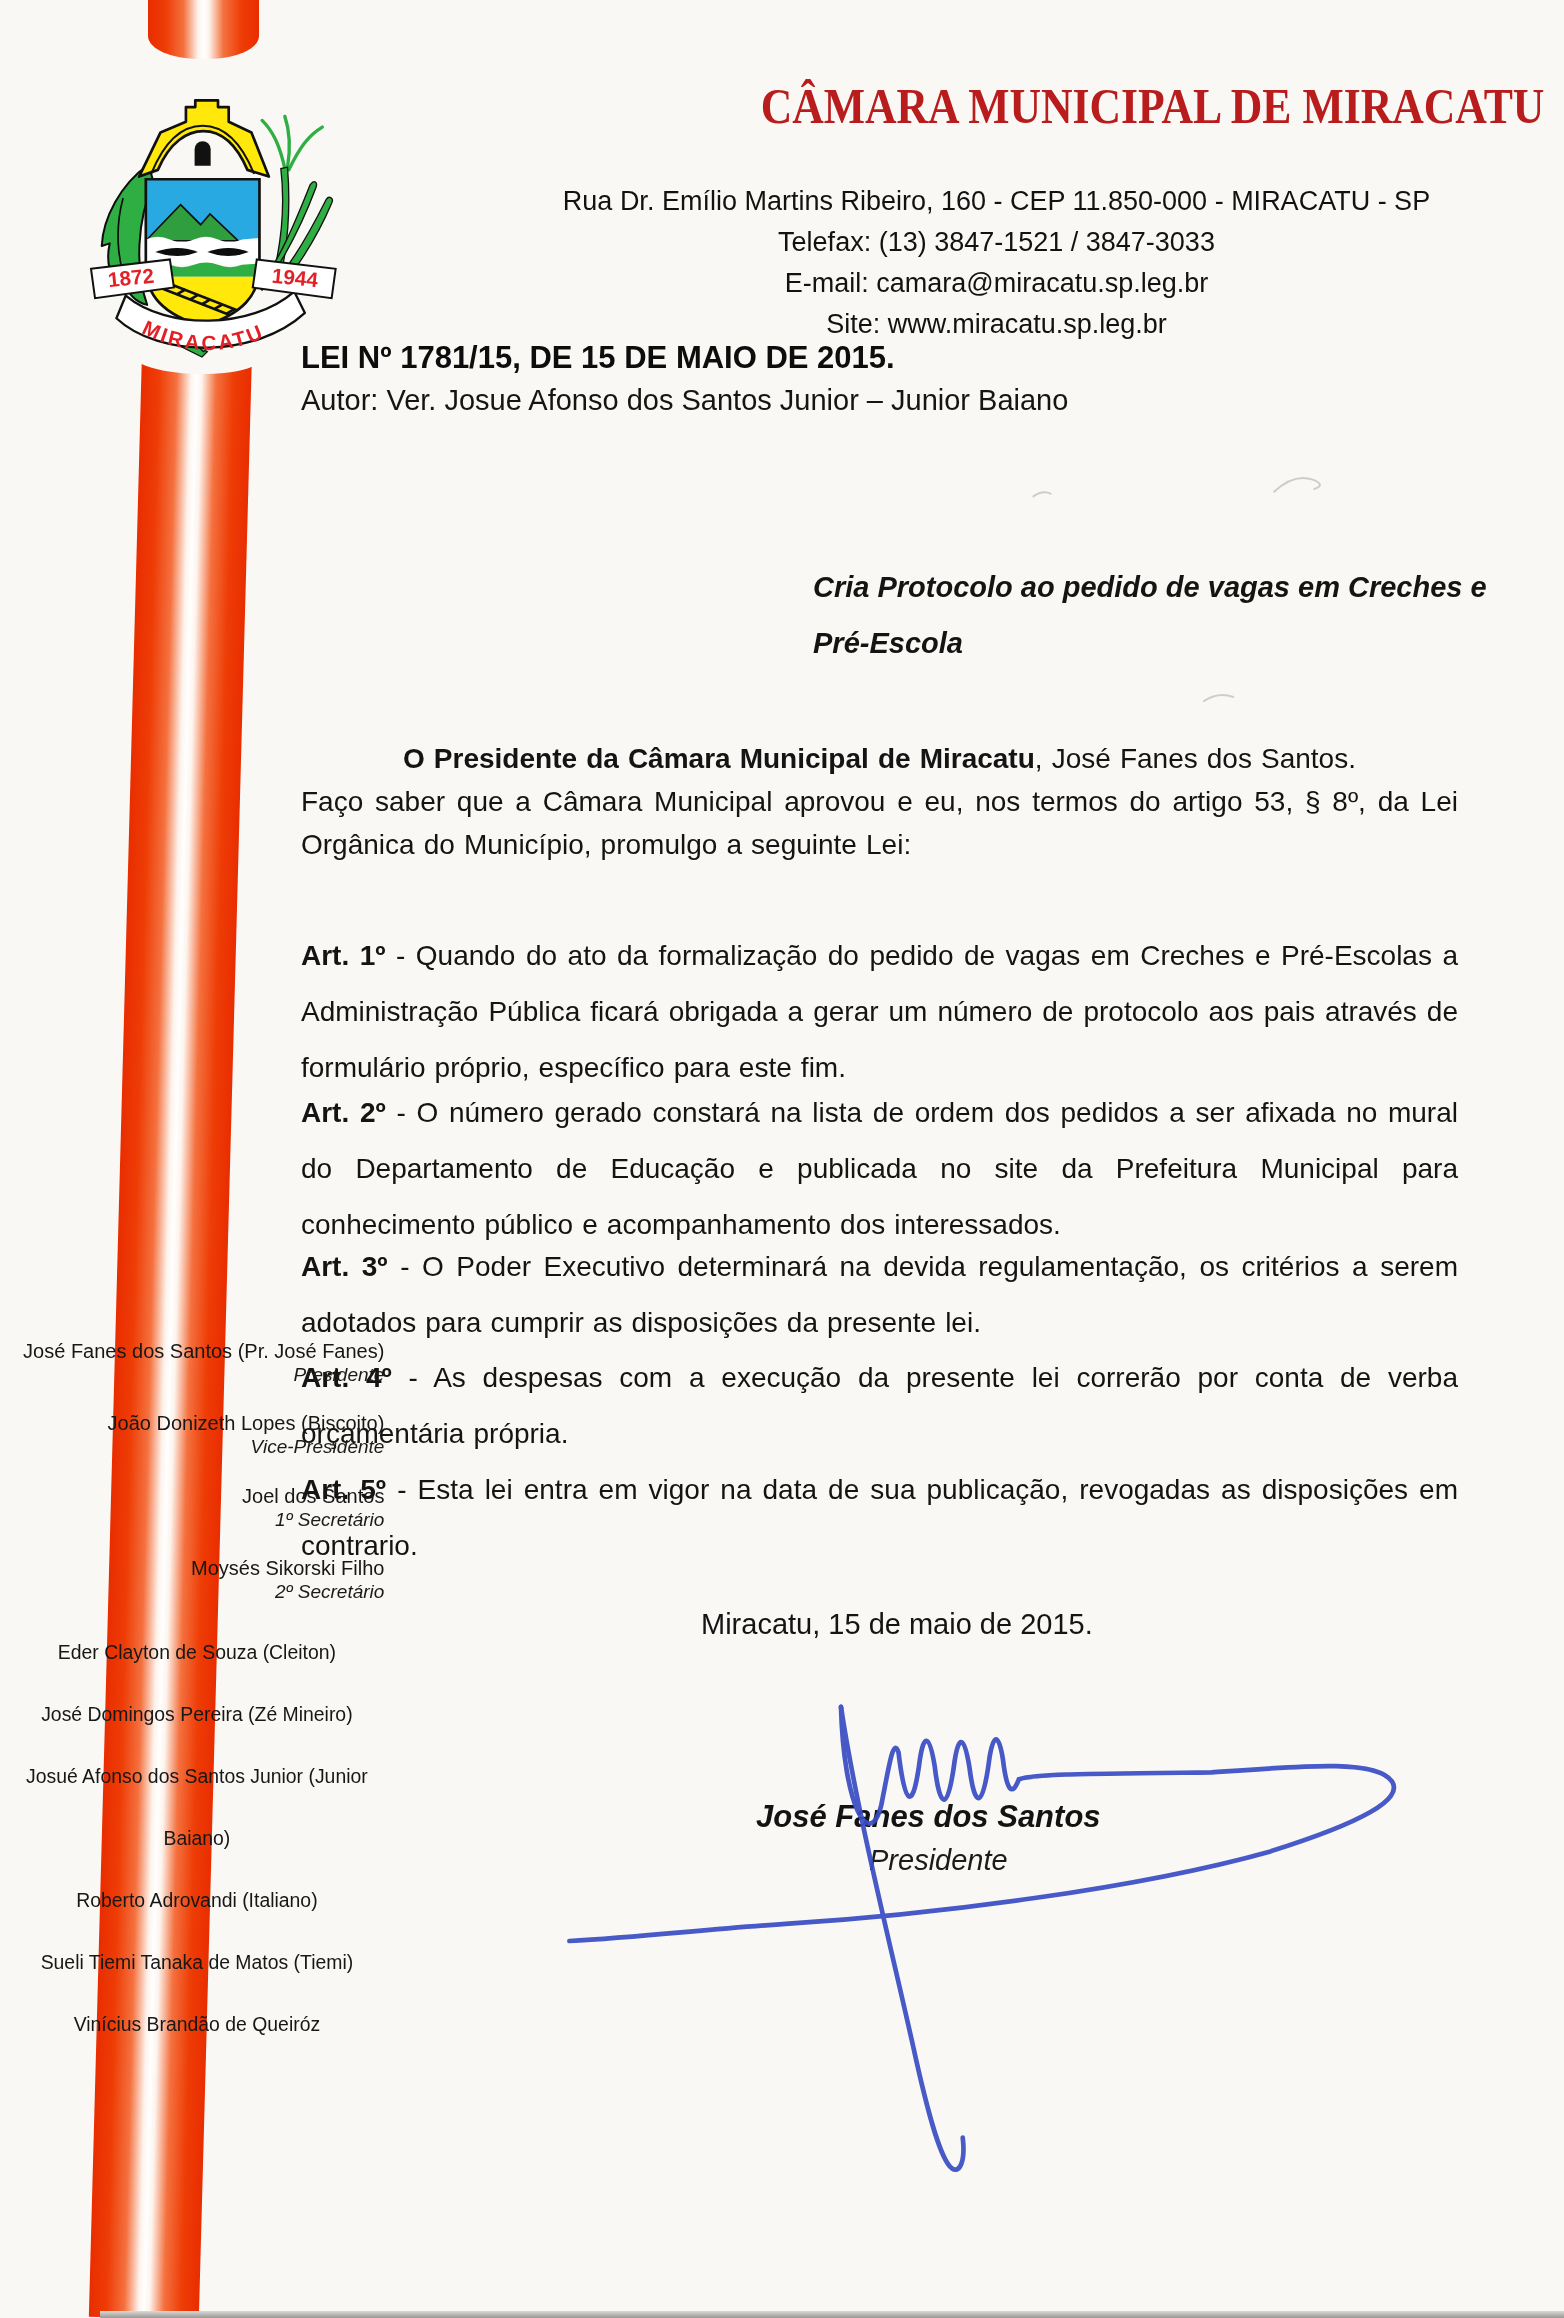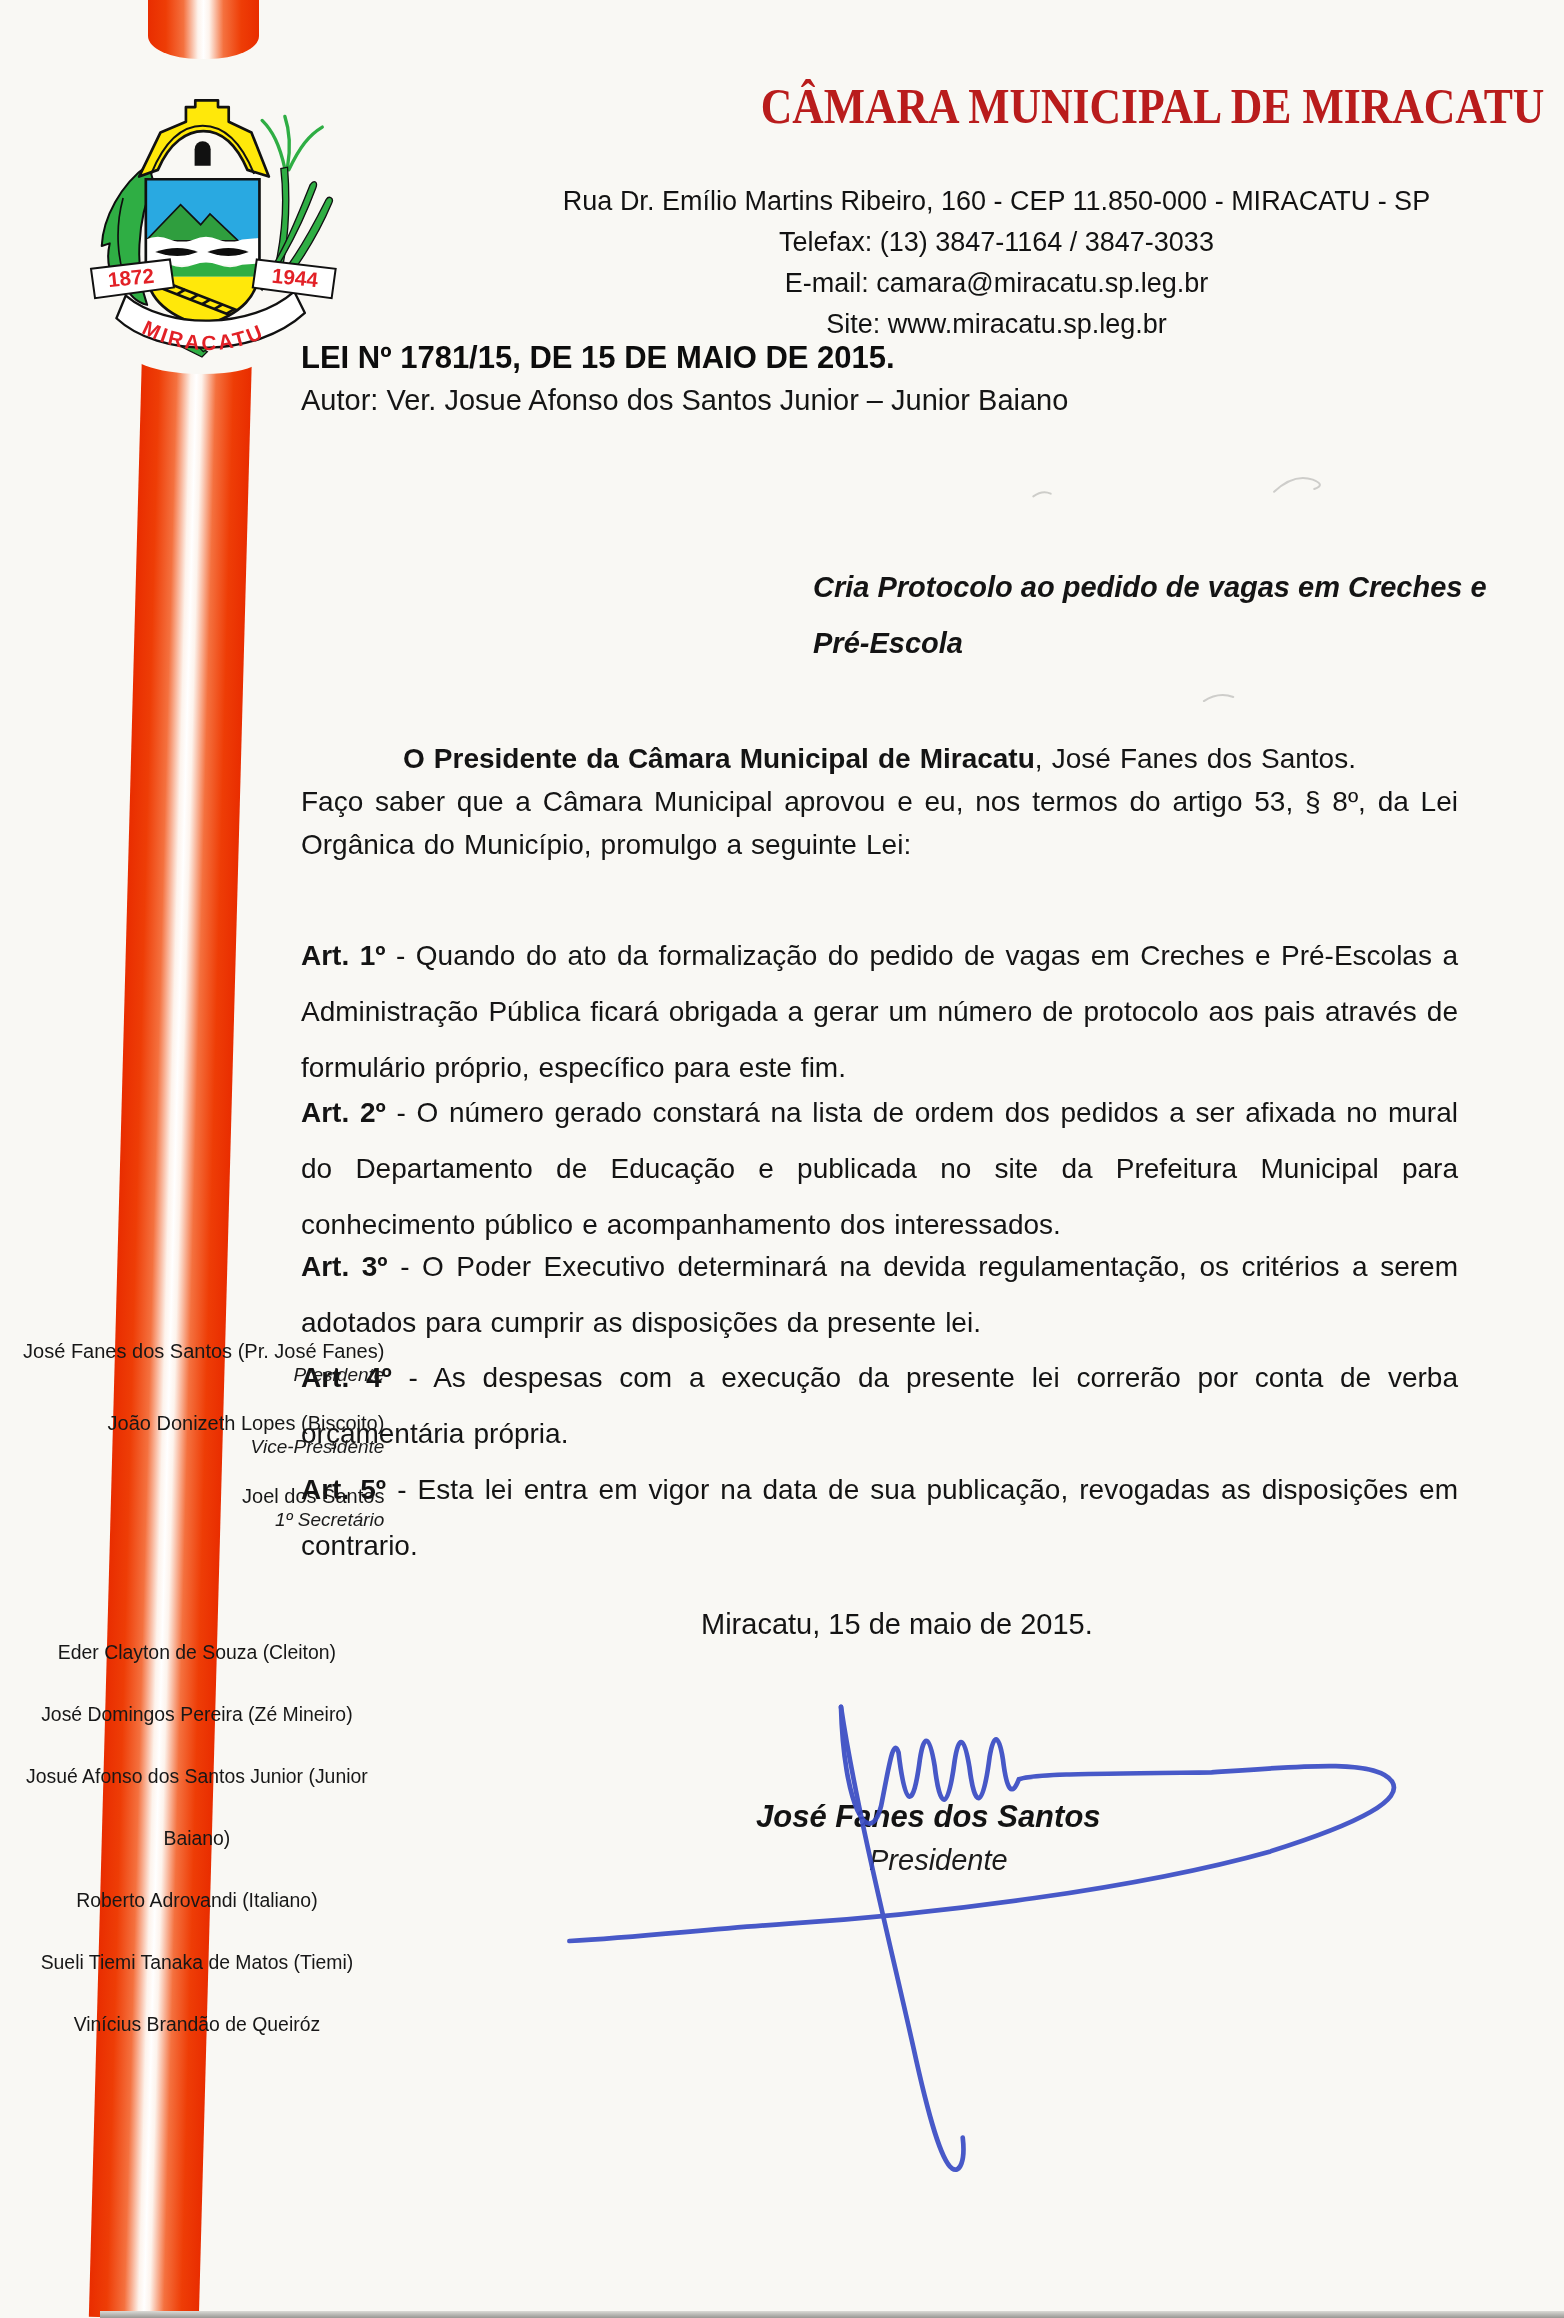--- a/index.html
+++ b/index.html
@@ -160,21 +160,21 @@
     <path d="M254,292 L372,306 L366,350 L248,334 Z" fill="#fff" stroke="#111" stroke-width="3"></path>
     <text x="0" y="0" transform="translate(310,330) rotate(6)" text-anchor="middle" font-family="Liberation Sans, sans-serif" font-weight="bold" font-size="31" fill="#e22127">1944</text>
   </g>
 </svg>
 
 <div class="abs org-title">
   <span>CÂMARA MUNICIPAL DE MIRACATU</span>
 </div>
 <div class="abs addr-block">
   <div>Rua Dr. Emílio Martins Ribeiro, 160 - CEP 11.850-000 - MIRACATU - SP</div>
-  <div>Telefax: (13) 3847-1164 / 3847-3033</div>
+  <div>Telefax: (13) 3847-1521 / 3847-3033</div>
   <div>E-mail: camara@miracatu.sp.leg.br</div>
   <div>Site: www.miracatu.sp.leg.br</div>
 </div>
 
 <div class="abs law-head">
   <div class="law-title">LEI Nº 1781/15, DE 15 DE MAIO DE 2015.</div>
   <div class="law-author">Autor: Ver. Josue Afonso dos Santos Junior – Junior Baiano</div>
 </div>
 
 <div class="abs subject">
@@ -237,20 +237,24 @@
     <div class="b-role">Presidente</div>
   </div>
   <div class="board-entry">
     <div class="b-name">João Donizeth Lopes (Biscoito)</div>
     <div class="b-role">Vice-Presidente</div>
   </div>
   <div class="board-entry">
     <div class="b-name">Joel dos Santos</div>
     <div class="b-role">1º Secretário</div>
   </div>
+  <div class="board-entry">
+    <div class="b-name">Moysés Sikorski Filho</div>
+    <div class="b-role">2º Secretário</div>
+  </div>
 </div>
 <div class="abs members">
   <div>Eder Clayton de Souza (Cleiton)</div>
   <div>José Domingos Pereira (Zé Mineiro)</div>
   <div>Josué Afonso dos Santos Junior (Junior Baiano)</div>
   <div>Roberto Adrovandi (Italiano)</div>
   <div>Sueli Tiemi Tanaka de Matos (Tiemi)</div>
   <div>Vinícius Brandão de Queiróz</div>
 </div>
 

